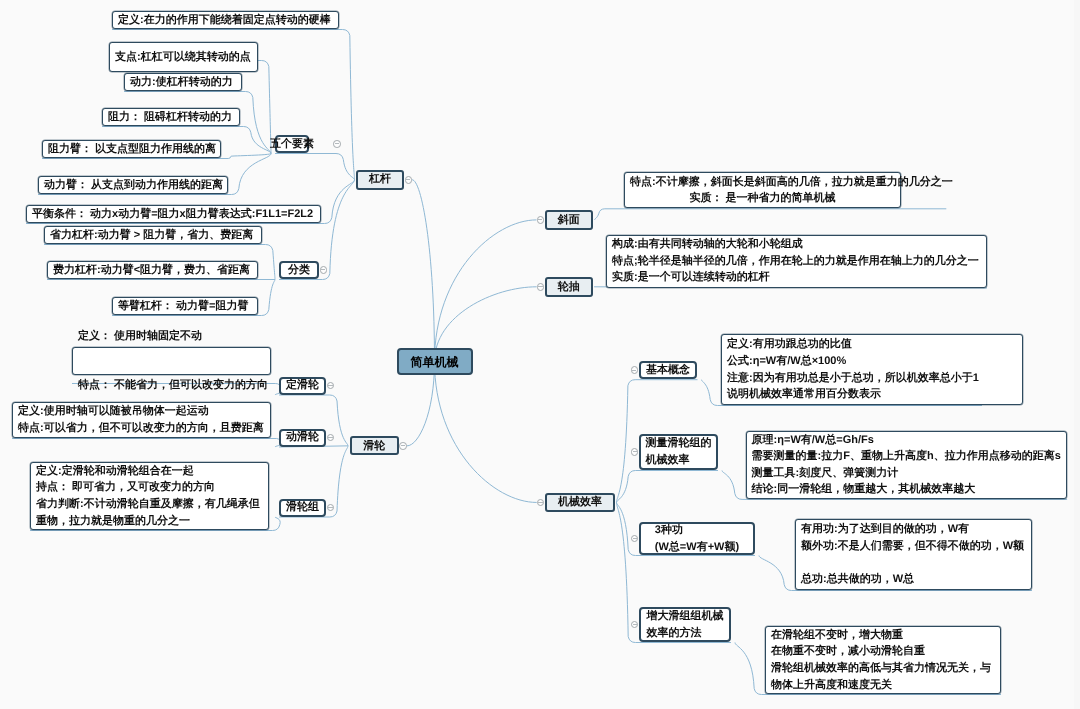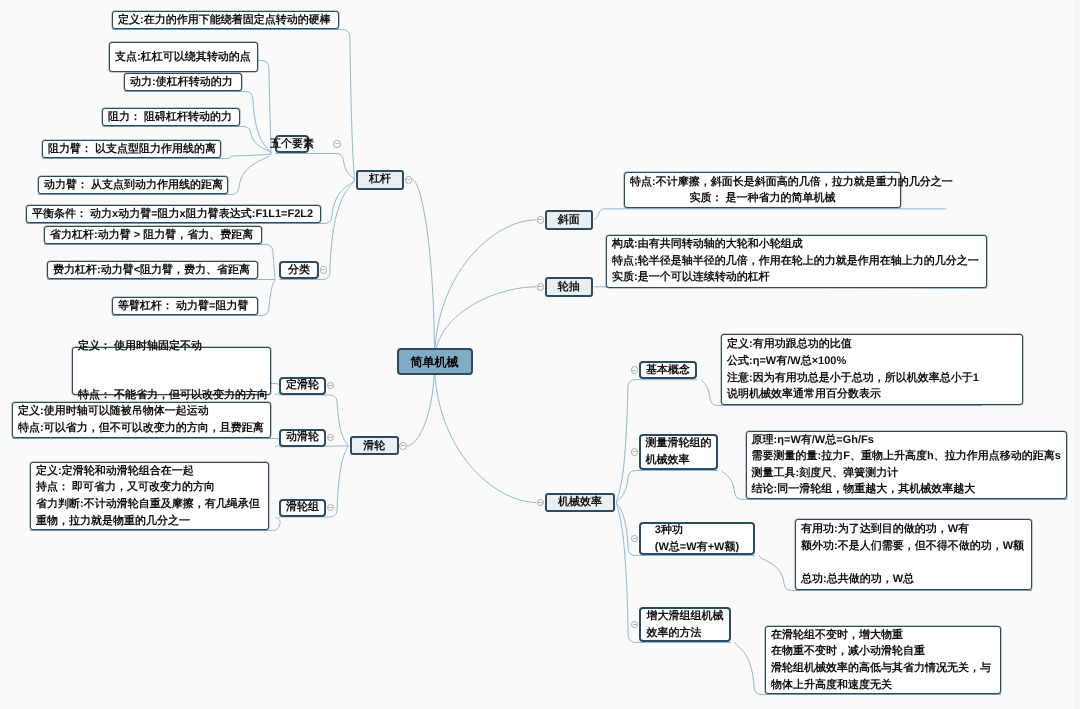--- a/index.html
+++ b/index.html
@@ -100,21 +100,21 @@
     </div>
     <div class="node leaf" style="left: 606px; top: 234.5px; width: 381px; height: 53px;"><span class="ln">构成:由有共同转动轴的大轮和小轮组成</span><span class="ln">特点;轮半径是轴半径的几倍，作用在轮上的力就是作用在轴上力的几分之一</span><span class="ln">实质:是一个可以连续转动的杠杆</span></div>
     <div class="node lvl2 one" style="left: 349.5px; top: 436.3px; width: 49.4px; height: 19.1px;"><span class="ln">滑轮</span></div>
     <div class="collapse" style="left: 399.4px; top: 442.05px;">
       <i></i>
     </div>
     <div class="node lvl3 one" style="left: 279px; top: 376.5px; width: 47.2px; height: 18px;"><span class="ln">定滑轮</span></div>
     <div class="collapse" style="left: 326.7px; top: 381.7px;">
       <i></i>
     </div>
-    <div class="node leaf" style="left: 72px; top: 347px; width: 199px; height: 48px; gap: 32px;"><span class="ln">定义： 使用时轴固定不动</span><span class="ln">特点： 不能省力，但可以改变力的方向</span></div>
+    <div class="node leaf" style="left: 72px; top: 347px; width: 199px; height: 28px; gap: 32px;"><span class="ln">定义： 使用时轴固定不动</span><span class="ln">特点： 不能省力，但可以改变力的方向</span></div>
     <div class="node lvl3 one" style="left: 279px; top: 428.5px; width: 47.2px; height: 18px;"><span class="ln">动滑轮</span></div>
     <div class="collapse" style="left: 326.7px; top: 433.7px;">
       <i></i>
     </div>
     <div class="node leaf" style="left: 12px; top: 402px; width: 259px; height: 36px;"><span class="ln">定义:使用时轴可以随被吊物体一起运动</span><span class="ln">特点:可以省力，但不可以改变力的方向，且费距离</span></div>
     <div class="node lvl3 one" style="left: 279px; top: 498.5px; width: 47.2px; height: 18px;"><span class="ln">滑轮组</span></div>
     <div class="collapse" style="left: 326.7px; top: 503.7px;">
       <i></i>
     </div>
     <div class="node leaf" style="left: 30px; top: 462px; width: 239px; height: 68px;"><span class="ln">定义:定滑轮和动滑轮组合在一起</span><span class="ln">持点： 即可省力，又可改变力的方向</span><span class="ln">省力判断:不计动滑轮自重及摩擦，有几绳承但</span><span class="ln">重物，拉力就是物重的几分之一</span></div>

